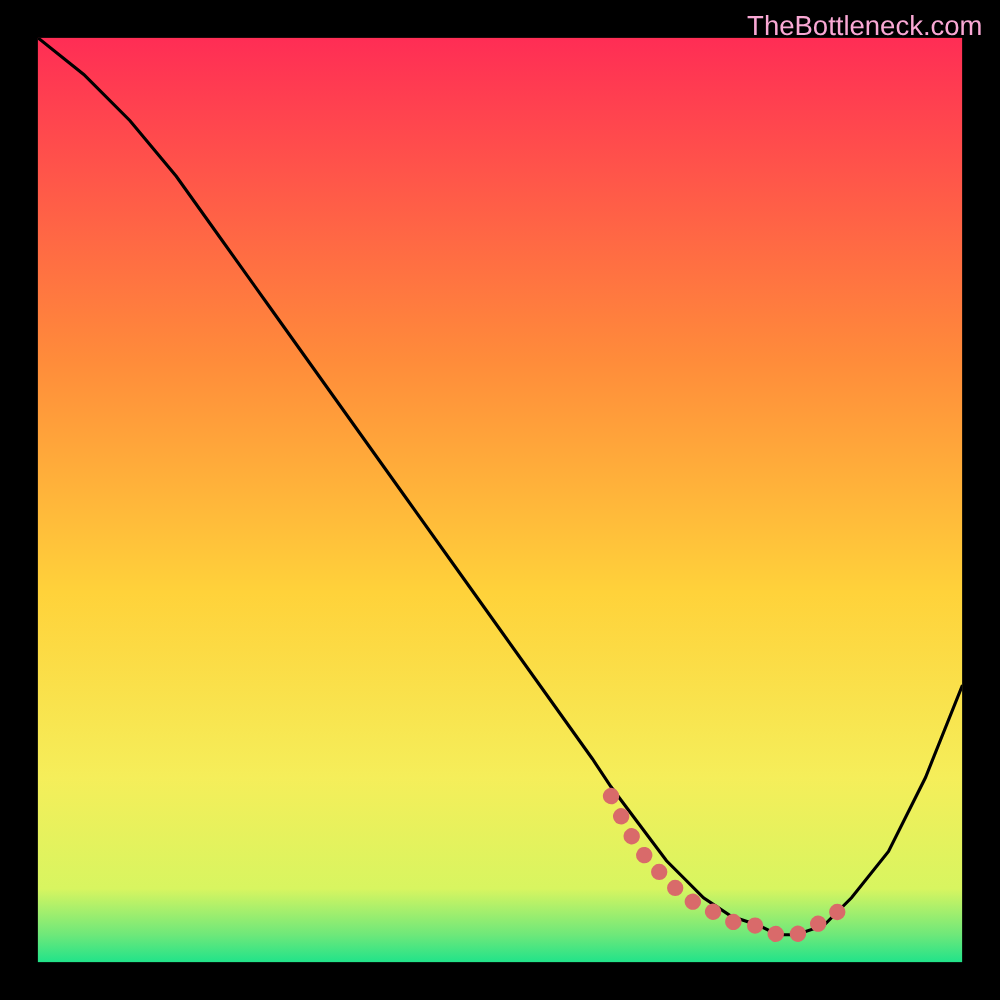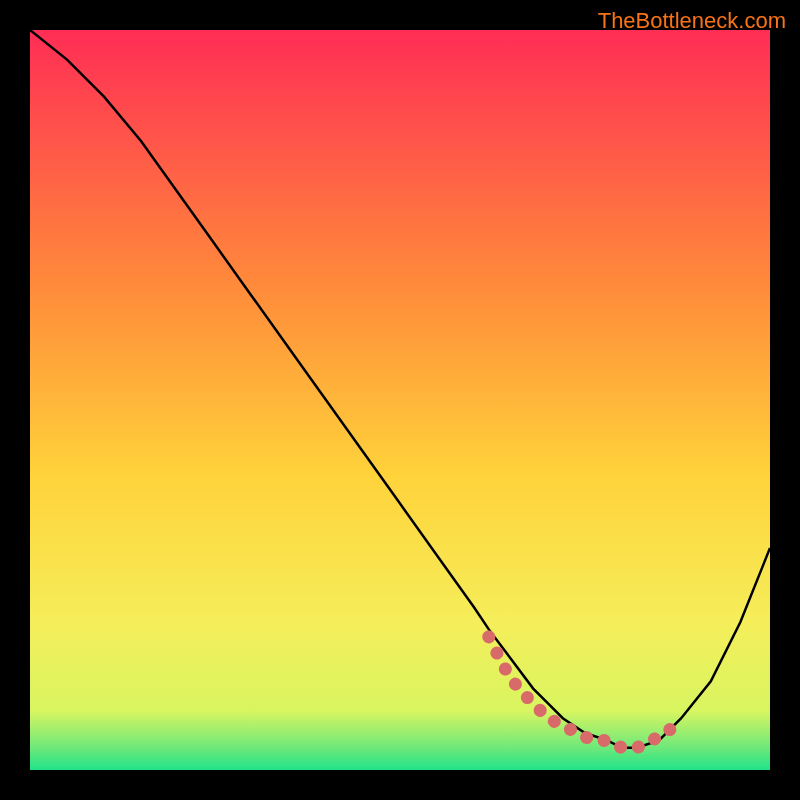--- a/index.html
+++ b/index.html
@@ -1,18 +1,18 @@
 <!DOCTYPE html>
 <html><head>
 <meta charset="utf-8">
 <style>
   * { margin: 0; padding: 0; box-sizing: border-box; }
   body { background: #000; width: 800px; height: 800px; position: relative; font-family: Arial, sans-serif; }
   .chart-container { width: 800px; height: 800px; position: relative; background: #000; }
-  .watermark { position: absolute; top: 8px; right: 14px; color: #f97316; font-size: 22px; font-weight: 500; z-index: 10; }
+  .watermark { position: absolute; top: 8px; right: 14px; color: #f9a8d4; font-size: 22px; font-weight: 500; z-index: 10; }
   .plot-area { position: absolute; top: 30px; left: 30px; width: 740px; height: 740px; overflow: hidden; }
   svg { display: block; }
 </style>
 </head>
 <body>
 
 <div class="chart-container">
   <div class="watermark">TheBottleneck.com</div>
   <div class="plot-area">
     <svg id="chart-svg" width="740" height="740" viewBox="0 0 740 740">

